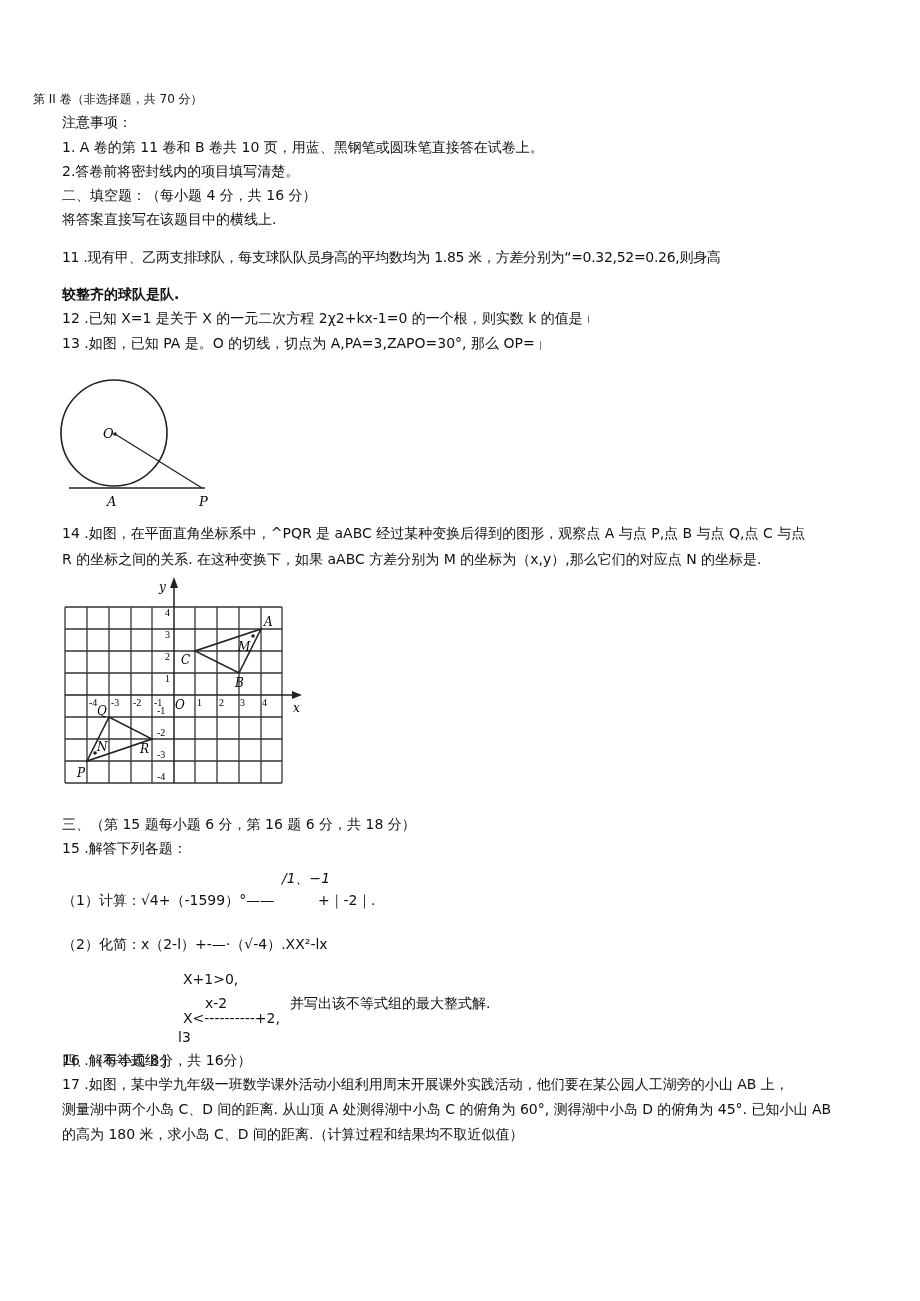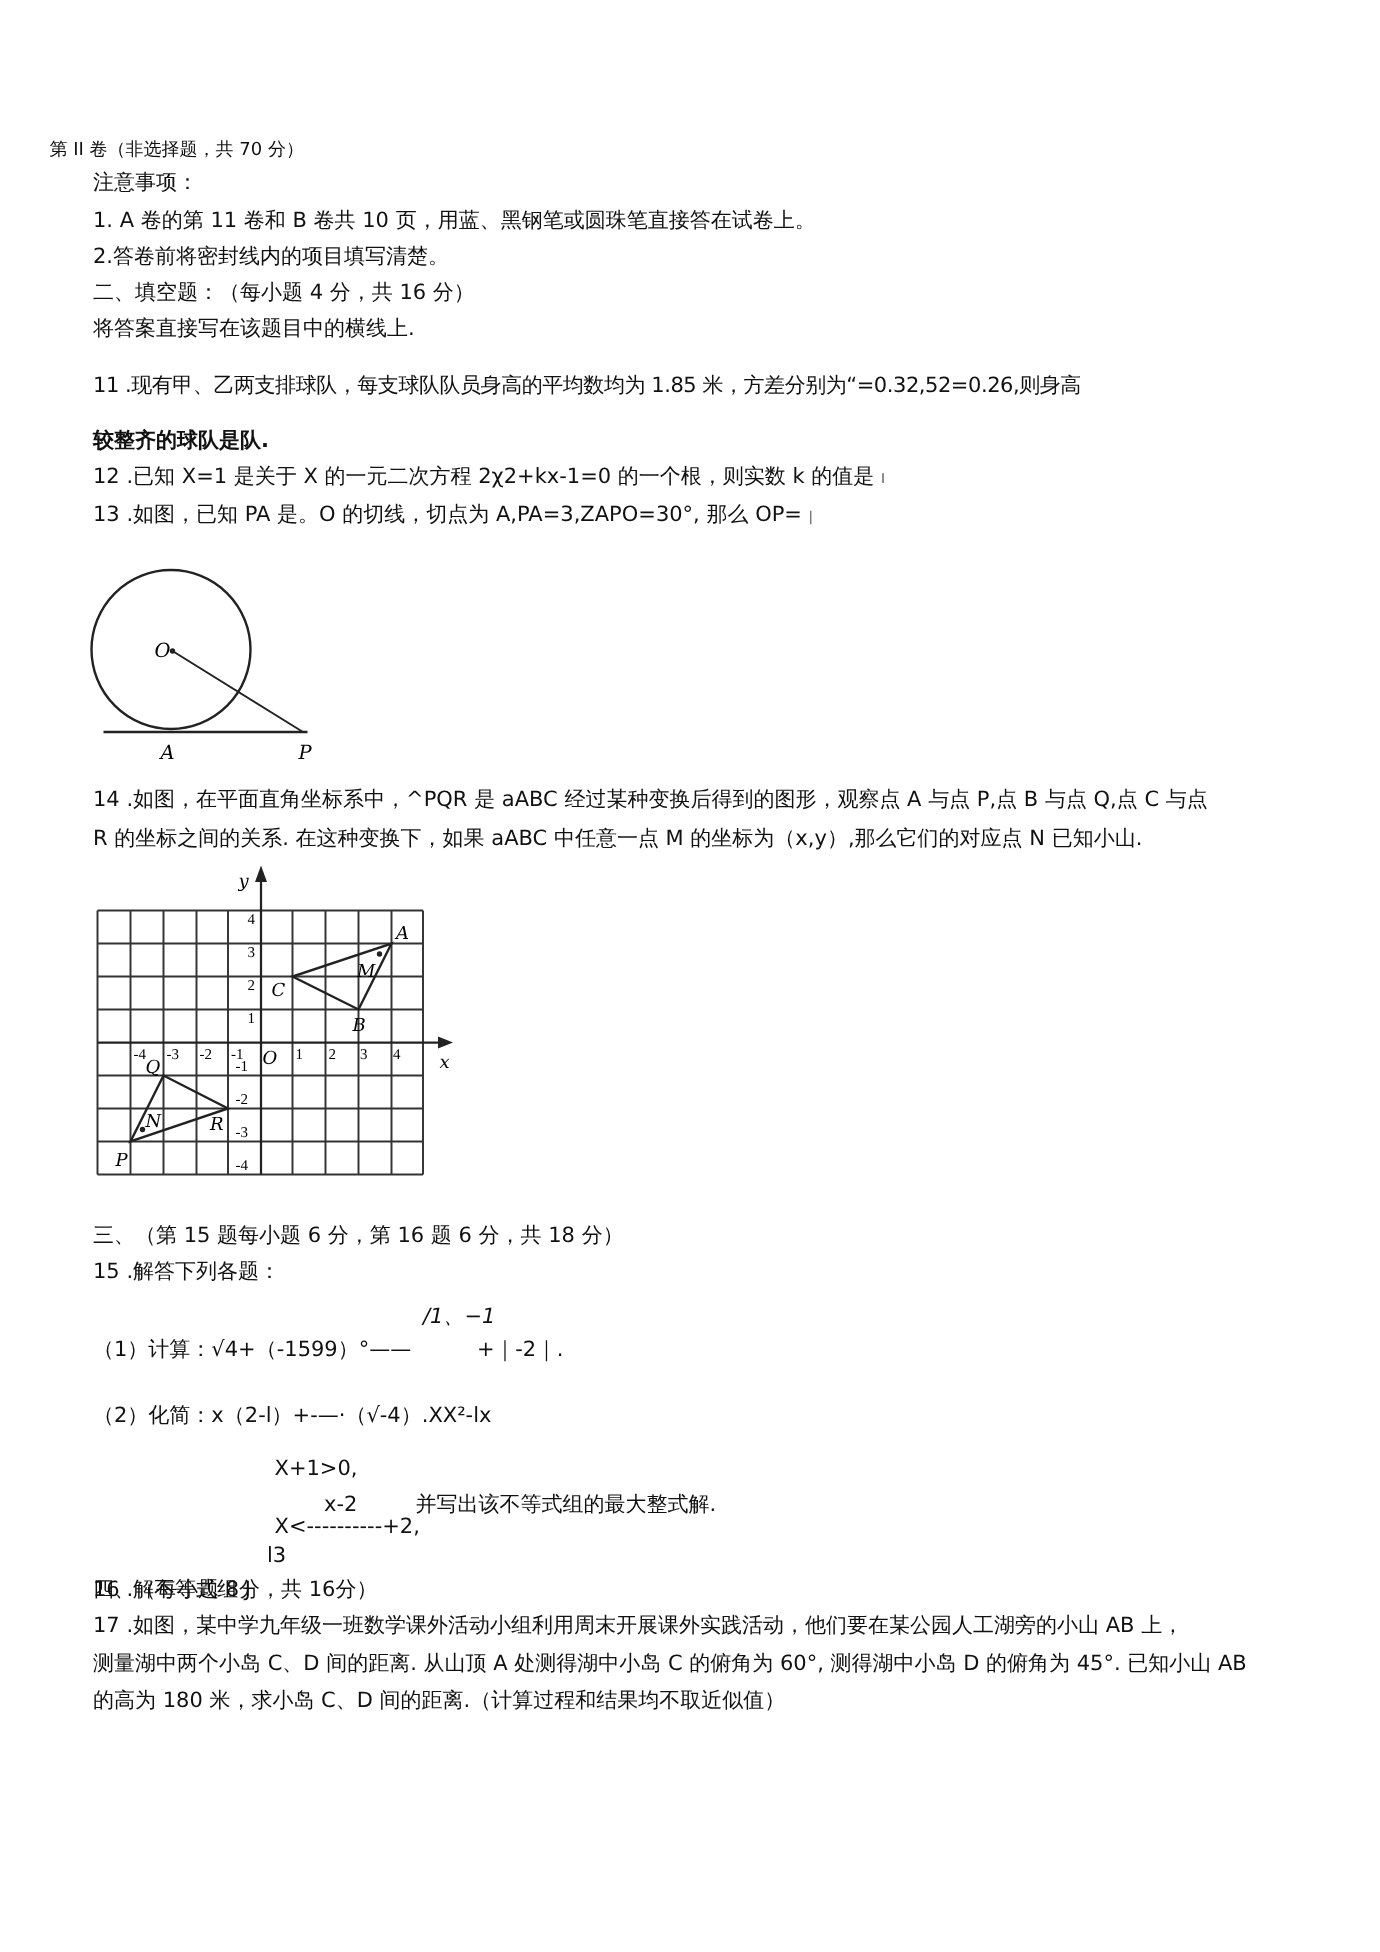--- a/index.html
+++ b/index.html
@@ -43,21 +43,21 @@
     <circle cx="59" cy="63" r="53" fill="none" stroke="#222" stroke-width="1.6"></circle>
     <line x1="14" y1="118" x2="150" y2="118" stroke="#222" stroke-width="1.6"></line>
     <line x1="60" y1="64" x2="147" y2="118" stroke="#222" stroke-width="1.3"></line>
     <circle cx="60" cy="64" r="1.8" fill="#222"></circle>
     <text x="48" y="68" font-size="13">O</text>
     <text x="52" y="136" font-size="13">A</text>
     <text x="144" y="136" font-size="13">P</text>
   </svg>
 
   <div class="line" style="top:523px;">14   .如图，在平面直角坐标系中，^PQR 是 aABC 经过某种变换后得到的图形，观察点 A 与点 P,点 B 与点 Q,点 C 与点</div>
-  <div class="line" style="top:549px;">R 的坐标之间的关系. 在这种变换下，如果 aABC 中任意一点 M 的坐标为（x,y）,那么它们的对应点 N 已知小山.</div>
+  <div class="line" style="top:549px;">R 的坐标之间的关系. 在这种变换下，如果 aABC 方差分别为 M 的坐标为（x,y）,那么它们的对应点 N 的坐标是.</div>
 
   <svg style="position:absolute; left:55px; top:575px;" width="250" height="215" viewBox="0 0 250 215">
     <g stroke="#333" stroke-width="1.3" fill="none">
 
       <line x1="10" y1="32" x2="10" y2="208"></line>
       <line x1="32" y1="32" x2="32" y2="208"></line>
       <line x1="54" y1="32" x2="54" y2="208"></line>
       <line x1="76" y1="32" x2="76" y2="208"></line>
       <line x1="97" y1="32" x2="97" y2="208"></line>
       <line x1="140" y1="32" x2="140" y2="208"></line>
@@ -121,22 +121,22 @@
   <div class="line" style="top:838px;">15   .解答下列各题：</div>
 
   <div class="frac-top" style="left:282px; top:868px;font-style:italic;">/1、−1</div>
   <div class="line" style="top:890px;">（1）计算：√4+（-1599）°——</div>
   <div class="frac-top" style="left:318px; top:890px;">+｜-2｜.</div>
 
   <div class="line" style="top:934px;">（2）化简：x（2-l）+-—·（√-4）.XX²-lx</div>
 
   <div class="frac-top" style="left:183px; top:969px;">X+1&gt;0,</div>
   <div class="line" style="top:1050px;">16   .解不等式组 J</div>
-  <div class="frac-top" style="left:216px; top:993px;text-align:right;">x-2</div>
-  <div class="frac-top" style="left:277px; top:993px;text-align:center;">并写出该不等式组的最大整式解.</div>
+  <div class="frac-top" style="left:205px; top:993px;text-align:right;">x-2</div>
+  <div class="frac-top" style="left:290px; top:993px;text-align:center;">并写出该不等式组的最大整式解.</div>
   <div class="frac-top" style="left:183px; top:1008px;">X&lt;----------+2,</div>
   <div class="frac-top" style="left:178px; top:1027px;">l3</div>
 
   <div class="line" style="top:1050px;">四、（每小题 8分，共 16分）</div>
   <div class="line" style="top:1074px;">17   .如图，某中学九年级一班数学课外活动小组利用周末开展课外实践活动，他们要在某公园人工湖旁的小山 AB 上，</div>
   <div class="line" style="top:1099px;">测量湖中两个小岛 C、D 间的距离. 从山顶 A 处测得湖中小岛 C 的俯角为 60°, 测得湖中小岛 D 的俯角为 45°. 已知小山 AB</div>
   <div class="line" style="top:1124px;">的高为 180 米，求小岛 C、D 间的距离.（计算过程和结果均不取近似值）</div>
 
 </div>
 

